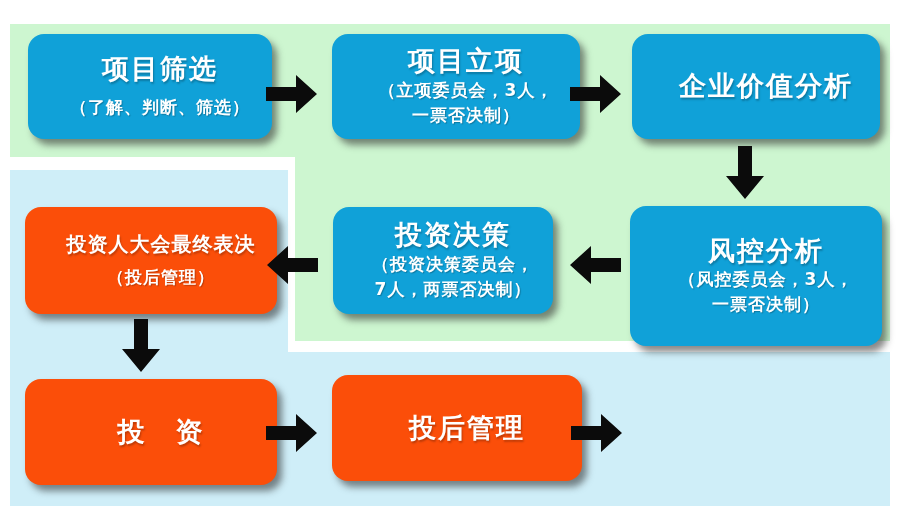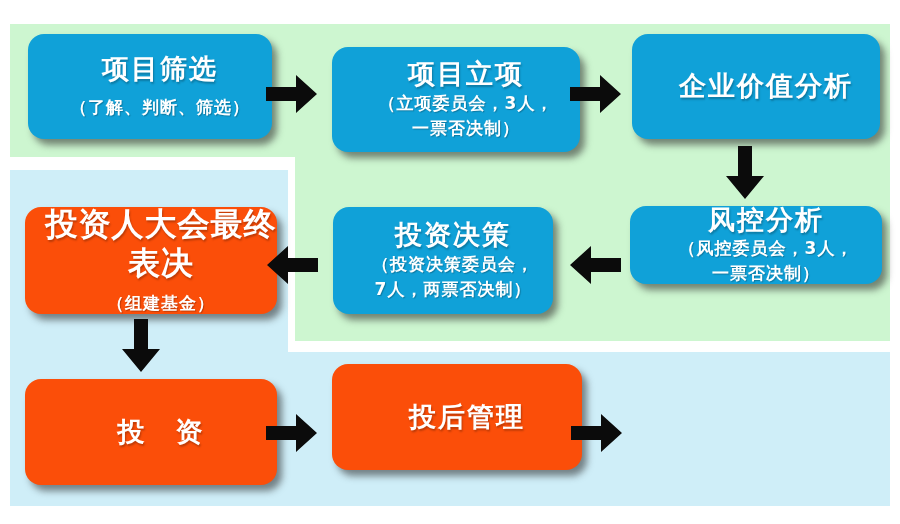--- a/index.html
+++ b/index.html
@@ -26,30 +26,30 @@
   .node.orange{background:var(--node_orange,#fb4e09);}
   .node-title{
     font-size:27px;letter-spacing:2px;line-height:1.2;
     text-shadow:1px 2px 2px rgba(0,0,0,0.25);
   }
   .node-sub{
     font-size:17px;line-height:25px;letter-spacing:1px;
     text-shadow:1px 1px 1px rgba(0,0,0,0.25);
   }
   .gap-lg .node-sub{margin-top:9px;}
-  .node.wide-title .node-title{font-size:32px;letter-spacing:1px;}
+  .node.wide-title .node-title{font-size:20px;letter-spacing:1px;}
 
   .n-screening{left:28px;top:34px;width:224px;height:105px;}
-  .n-initiation{left:332px;top:47px;width:228px;height:105px;}
+  .n-initiation{left:332px;top:34px;width:228px;height:105px;}
   .n-valuation{left:632px;top:34px;width:228px;height:105px;}
-  .n-risk{left:630px;top:206px;width:232px;height:78px;}
+  .n-risk{left:630px;top:206px;width:232px;height:140px;}
   .n-decision{left:333px;top:207px;width:200px;height:107px;text-align:center;}
   .n-investor{left:25px;top:207px;width:232px;height:107px;}
   .n-invest{left:25px;top:379px;width:232px;height:106px;}
-  .n-post{left:332px;top:364px;width:230px;height:106px;}
+  .n-post{left:332px;top:375px;width:230px;height:106px;}
   .n-exit{left:630px;top:380px;width:232px;height:106px;}
 
   .arrow{position:absolute;display:block;}
   .arrow polygon{fill:var(--arrow,#0b0b0b);}
   .a1{left:266px;top:74px;}
   .a2{left:570px;top:74px;}
   .a3{left:725px;top:146px;}
   .a4{left:569px;top:245px;}
   .a5{left:266px;top:245px;}
   .a6{left:121px;top:319px;}
@@ -97,21 +97,21 @@
     <div class="node-title">投资决策</div>
     <div class="node-sub">
       <div>（投资决策委员会，</div>
       <div>7人，两票否决制）</div>
     </div>
   </div>
 
   <div class="node orange n-investor wide-title gap-lg">
     <div class="node-title">投资人大会最终表决</div>
     <div class="node-sub">
-      <div>（组建基金）</div>
+      <div>（投后管理）</div>
     </div>
   </div>
 
   <div class="node orange n-invest">
     <div class="node-title">投　资</div>
   </div>
 
   <div class="node orange n-post gap-lg">
     <div class="node-title">投后管理</div>
   </div>

